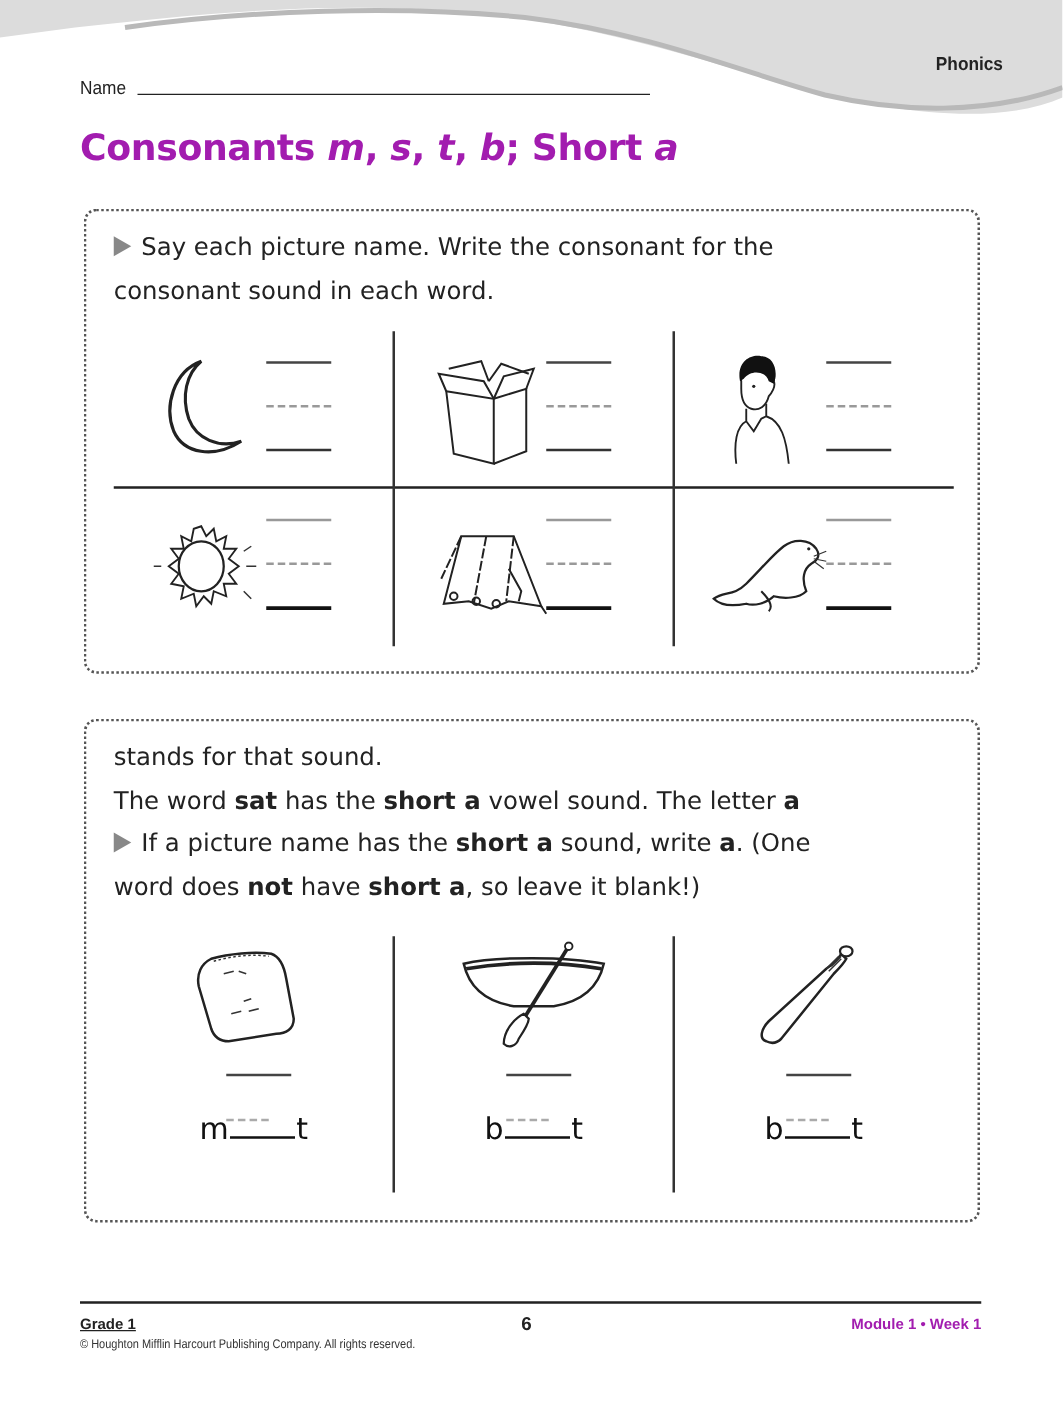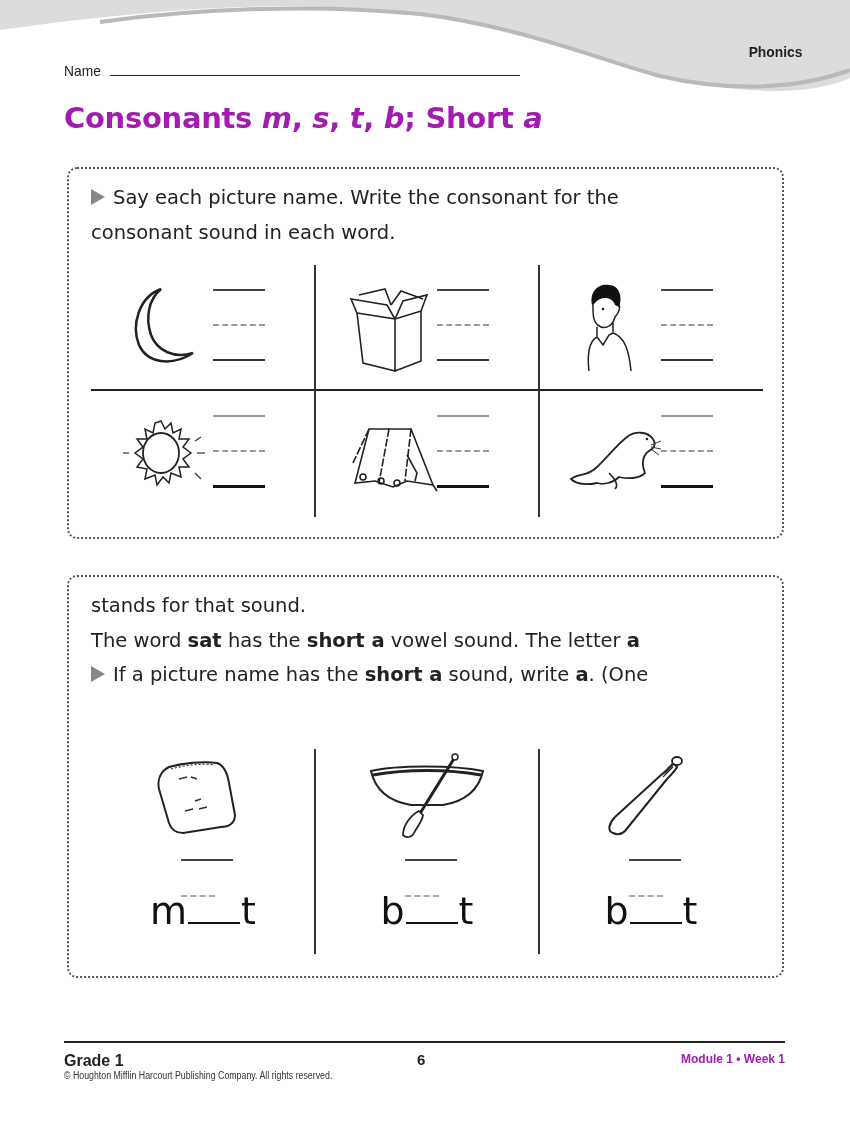--- a/index.html
+++ b/index.html
@@ -35,25 +35,25 @@
   .wl-bot { position: absolute; left: 0; top: 70px; width: 52px; height: 2px; background: #333; }
   .row2 .wl-top { background: #999; height: 1.5px; }
   .row2 .wl-bot { background: #111; height: 3px; }
 
   .grid3 { position: absolute; left: 22px; top: 172px; width: 672px; height: 208px; }
   .cell3 { position: absolute; top: 0; width: 224px; height: 208px; }
   .pic3 { position: absolute; left: 52px; top: 4px; width: 120px; height: 88px; }
   .word-area { position: absolute; left: 0; top: 100px; width: 224px; height: 100px; }
   .w-top { position: absolute; left: 90px; top: 10px; width: 52px; height: 2px; background: #444; }
   .w-mid { position: absolute; left: 90px; top: 46px; width: 34px; border-top: 2px dashed #aaa; }
-  .word { position: absolute; left: 0; top: 40px; width: 224px; text-align: center; font-family: "DejaVu Sans", sans-serif; font-size: 38px; color: #111; }
+  .word { position: absolute; left: 0; top: 40px; width: 224px; text-align: center; font-family: "DejaVu Sans", sans-serif; font-size: 24px; color: #111; }
   .word .blank { display: inline-block; width: 52px; border-bottom: 2.5px solid #111; height: 1px; vertical-align: baseline; margin: 0 1px; }
 
   .footer-rule { position: absolute; left: 64px; top: 1041px; width: 721px; height: 2px; background: #222; }
-  .footer-left { position: absolute; left: 64px; top: 1052px; font-family: "Liberation Sans", sans-serif; font-weight: bold; font-size: 16px; color: #222; }
+  .footer-left { position: absolute; left: 64px; top: 1052px; font-family: "Liberation Sans", sans-serif; font-weight: bold; font-size: 12px; color: #222; text-decoration: underline; }
   .footer-copy { position: absolute; left: 64px; top: 1070px; font-family: "Liberation Sans", sans-serif; font-size: 10px; color: #333; transform: scaleX(0.88); transform-origin: left; }
   .footer-page { position: absolute; left: 417px; top: 1051px; font-family: "Liberation Sans", sans-serif; font-weight: bold; font-size: 15px; color: #222; }
   .footer-right { position: absolute; right: 65px; top: 1052px; font-family: "Liberation Sans", sans-serif; font-weight: bold; font-size: 12px; color: #a21caf; }
   svg { display: block; }
 </style>
 </head>
 <body>
 
 <svg class="header-swoosh" viewBox="0 0 850 100" preserveAspectRatio="none">
   <path d="M0,0 L850,0 L850,78 C800,100 720,92 640,70 C560,48 480,20 380,10 C260,0 150,12 60,22 L0,30 Z" fill="#dcdcdc"></path>
@@ -180,20 +180,21 @@
   </div>
 </div>
 
 <div class="panel panel-2">
   <div class="instr" style="top:11px;">
     <div>stands for that sound.</div>
     <div><span>The word </span><b>sat</b><span> has the </span><b>short a</b><span> vowel sound. The letter </span><b>a</b></div>
   </div>
   <div class="instr" style="top:80px;">
     <div><span class="arrow"></span><span>If a picture name has the </span><b>short a</b><span> sound, write </span><b>a</b><span>. (One</span></div>
+    <div><span>word does </span><b>not</b><span> have </span><b>short a</b><span>, so leave it blank!)</span></div>
   </div>
 
   <div class="grid3">
     <div class="grid-vline" style="left:223px;height:205px;"></div>
     <div class="grid-vline" style="left:447px;height:205px;"></div>
 
     <div class="cell3" style="left:0;">
       <svg class="pic3" viewBox="0 0 120 88">
         <path d="M26,14 C40,10 60,8 74,10 C80,12 84,18 86,30 L92,62 C92,70 86,74 78,74 L40,80 C32,80 28,76 26,70 L16,36 C14,26 18,18 26,14 Z" fill="none" stroke="#222" stroke-width="2"></path>
         <path d="M28,16 C42,12 58,10 72,12" fill="none" stroke="#333" stroke-width="1.2" stroke-dasharray="2 2"></path>

